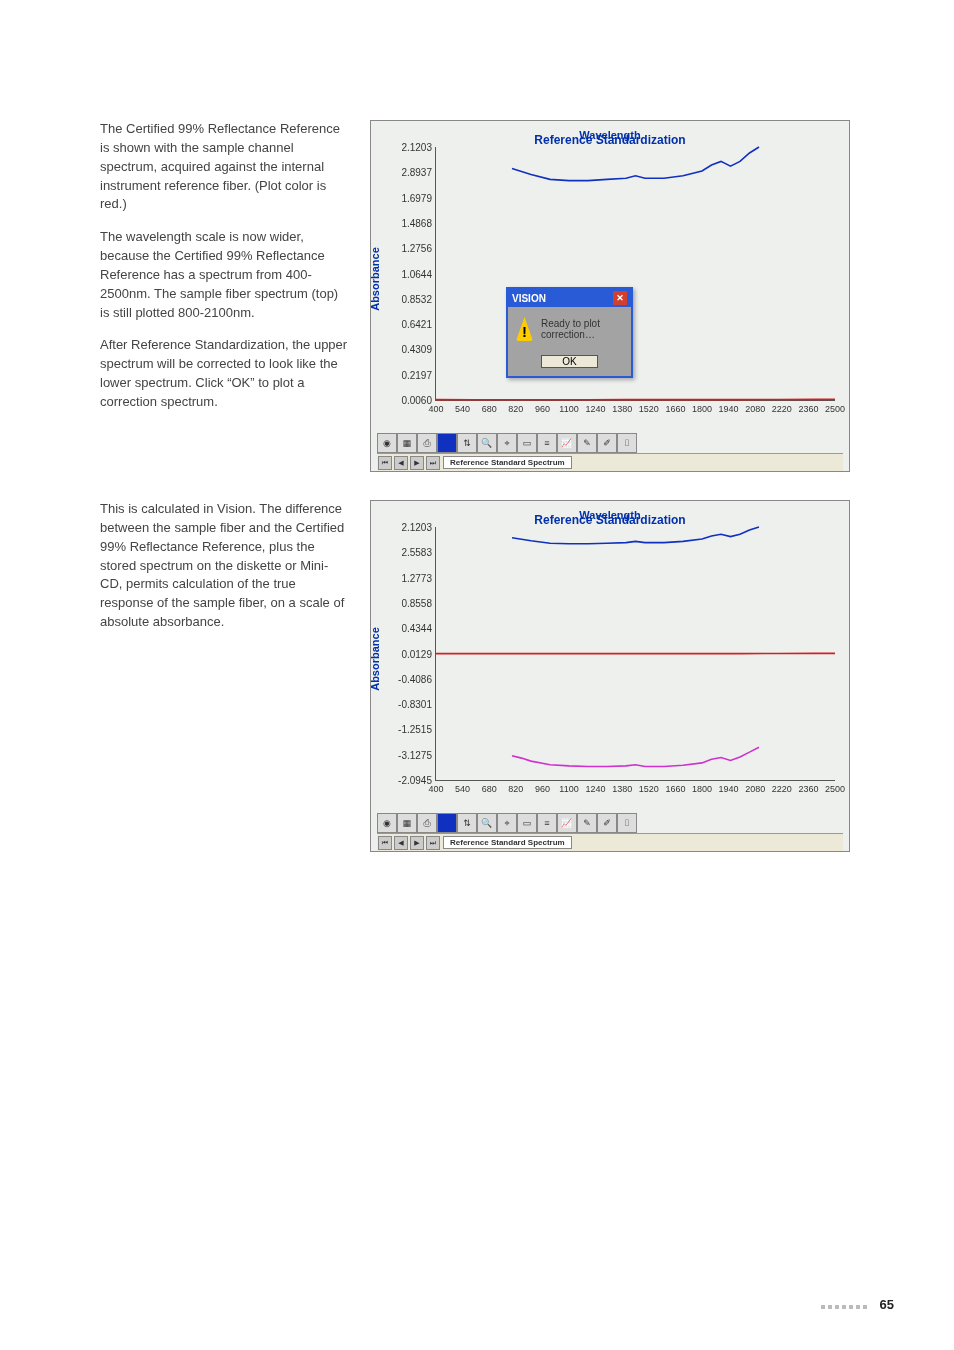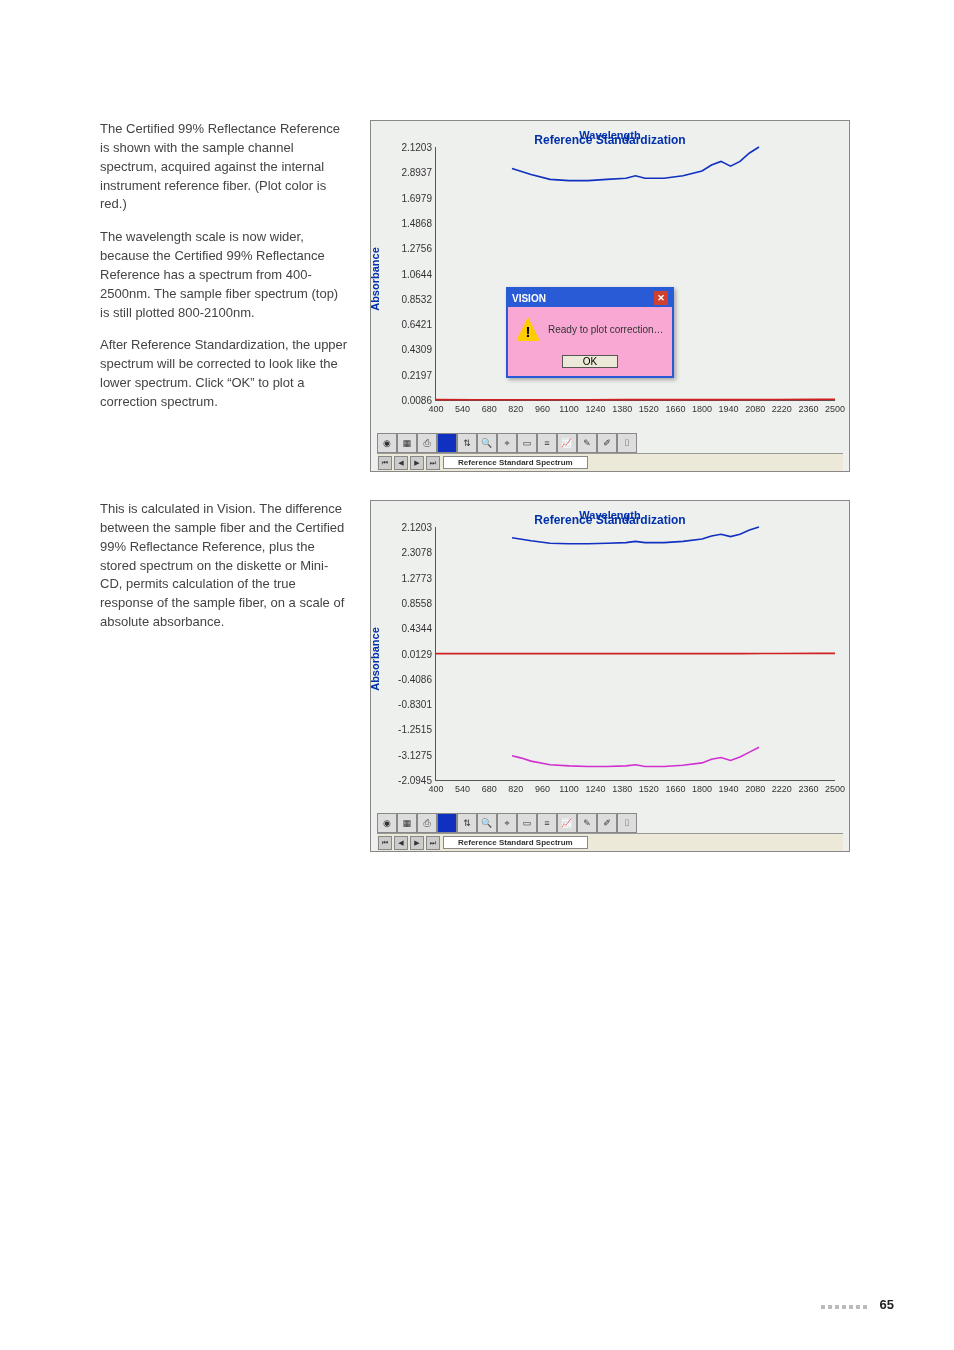--- a/index.html
+++ b/index.html
@@ -15,22 +15,22 @@
   .yaxis-label { position: absolute; left: -2px; top: 50%; transform: translate(-50%, -50%) rotate(-90deg); font-size: 11px; color: #0030aa; font-weight: 600; white-space: nowrap; }
   .xaxis-label { text-align: center; font-size: 11px; color: #0030aa; font-weight: 600; margin-top: 2px; }
   .plot { position: absolute; left: 58px; right: 8px; top: 18px; bottom: 28px; border-left: 1px solid #555; border-bottom: 1px solid #555; }
   .ytick { position: absolute; left: -52px; width: 48px; text-align: right; font-size: 10px; color: #333; transform: translateY(-50%); }
   .xtick { position: absolute; bottom: -14px; font-size: 9px; color: #333; transform: translateX(-50%); }
   svg.lines { position: absolute; left: 0; top: 0; width: 100%; height: 100%; overflow: visible; }
   .toolbar { display: flex; gap: 0; margin-top: 4px; }
   .tb-btn { width: 20px; height: 20px; border: 1px solid #888; background: #ddd; display: flex; align-items: center; justify-content: center; font-size: 9px; }
   .tabstrip { background: #ece9d8; border-top: 1px solid #999; display: flex; align-items: center; height: 18px; font-size: 9px; }
   .tabstrip .navbtn { width: 14px; height: 14px; border: 1px solid #888; background: #ccc; margin: 0 1px; display: flex; align-items: center; justify-content: center; font-size: 7px; }
-  .tabstrip .tabname { background: #fff; border: 1px solid #888; padding: 1px 14px; margin-left: 2px; font-weight: 600; font-size: 8px; }
-  .dialog { position: absolute; left: 70px; top: 140px; width: 168px; background: #f9a8d4; border: 2px solid #2a5bd7; font-size: 10px; box-shadow: 2px 2px 4px rgba(0,0,0,0.3); }
+  .tabstrip .tabname { background: #fff; border: 1px solid #888; padding: 1px 6px; margin-left: 2px; font-weight: 600; font-size: 8px; }
+  .dialog { position: absolute; left: 70px; top: 140px; width: 127px; background: #a3a3a3; border: 2px solid #2a5bd7; font-size: 10px; box-shadow: 2px 2px 4px rgba(0,0,0,0.3); }
   .dialog-title { background: #2a5bd7; color: #fff; font-weight: 600; padding: 2px 4px; display: flex; justify-content: space-between; align-items: center; font-size: 10px; }
   .dialog-close { background: #d04030; color: #fff; width: 14px; height: 14px; display: flex; align-items: center; justify-content: center; cursor: pointer; font-size: 9px; }
   .dialog-body { padding: 10px 8px; display: flex; gap: 8px; align-items: center; }
   .warn-icon { width: 24px; height: 24px; background: #ffcc00; color: #000; font-weight: 700; display: flex; align-items: center; justify-content: center; border-radius: 3px; font-size: 15px; clip-path: polygon(50% 0, 100% 100%, 0 100%); padding-top:5px; }
   .dialog-foot { text-align: center; padding: 4px 0 8px 0; }
   .ok-btn { border: 1px solid #555; background: #ece9d8; padding: 0 20px; font-size: 10px; cursor: pointer; }
   .page-footer { position: absolute; right: 60px; bottom: 38px; font-size: 12px; color: #555; display: flex; align-items: center; gap: 10px; }
   .dots span { display: inline-block; width: 4px; height: 4px; background: #bbb; margin-right: 3px; }
   .page-footer .num { font-weight: 700; color: #222; font-size: 13px; }
 </style>
@@ -72,21 +72,21 @@
           <div class="ytick" style="top: 0px;">2.1203</div>
               <div class="ytick" style="top: 25.3036px;">2.8937</div>
               <div class="ytick" style="top: 50.6072px; text-align: right;">1.6979</div>
               <div class="ytick" style="top: 75.8988px;">1.4868</div>
               <div class="ytick" style="top: 101.202px;">1.2756</div>
               <div class="ytick" style="top: 126.506px;">1.0644</div>
               <div class="ytick" style="top: 151.81px;">0.8532</div>
               <div class="ytick" style="top: 177.101px;">0.6421</div>
               <div class="ytick" style="top: 202.405px;">0.4309</div>
               <div class="ytick" style="top: 227.708px;">0.2197</div>
-              <div class="ytick" style="top: 253px;">0.0086</div>
+              <div class="ytick" style="top: 253px;">0.0060</div>
               <div class="xtick" style="left: 0px;">400</div>
               <div class="xtick" style="left: 26.6px;">540</div>
               <div class="xtick" style="left: 53.2px;">680</div>
               <div class="xtick" style="left: 79.8px;">820</div>
               <div class="xtick" style="left: 106.4px;">960</div>
               <div class="xtick" style="left: 133px;">1100</div>
               <div class="xtick" style="left: 159.6px;">1240</div>
               <div class="xtick" style="left: 186.2px;">1380</div>
               <div class="xtick" style="left: 212.8px;">1520</div>
               <div class="xtick" style="left: 239.4px;">1660</div>
@@ -134,21 +134,21 @@
         <div class="chart-area">
           <div class="chart-title">Reference Standardization</div>
           <div class="yaxis-label">Absorbance</div>
           <div class="plot">
             <svg class="lines" viewBox="0 0 399 253">
                 <polyline points="76.0,10.8 95.0,13.8 114.0,16.2 133.0,16.8 152.0,16.8 171.0,16.2 190.0,15.6 199.5,14.4 209.0,15.6 228.0,15.6 247.0,14.4 266.0,12.0 275.5,9.0 285.0,7.2 294.5,9.6 304.0,7.2 313.5,3.0 323.0,0.0" fill="none" stroke="#1030c0" stroke-width="1.6"></polyline>
                 <polyline points="0.0,126.6 38.0,126.6 76.0,126.6 114.0,126.6 152.0,126.6 190.0,126.6 228.0,126.6 266.0,126.6 304.0,126.6 342.0,126.5 380.0,126.4 399.0,126.4" fill="none" stroke="#d02020" stroke-width="1.6"></polyline>
                 <polyline points="76.0,228.7 85.5,231.1 95.0,234.1 114.0,237.7 133.0,238.9 152.0,239.5 171.0,239.5 190.0,238.9 199.5,237.7 209.0,239.5 228.0,239.5 247.0,238.3 266.0,235.9 275.5,232.3 285.0,230.5 294.5,233.5 304.0,229.9 313.5,225.1 323.0,220.3" fill="none" stroke="#d030d0" stroke-width="1.6"></polyline>
               </svg>
           <div class="ytick" style="top: 0px;">2.1203</div>
-              <div class="ytick" style="top: 25.3012px;">2.3078</div>
+              <div class="ytick" style="top: 25.3012px;">2.5583</div>
               <div class="ytick" style="top: 50.6024px;">1.2773</div>
               <div class="ytick" style="top: 75.9036px;">0.8558</div>
               <div class="ytick" style="top: 101.199px;">0.4344</div>
               <div class="ytick" style="top: 126.5px;">0.0129</div>
               <div class="ytick" style="top: 151.801px;">-0.4086</div>
               <div class="ytick" style="top: 177.102px;">-0.8301</div>
               <div class="ytick" style="top: 202.398px;">-1.2515</div>
               <div class="ytick" style="top: 227.699px;">-3.1275</div>
               <div class="ytick" style="top: 253px;">-2.0945</div>
               <div class="xtick" style="left: 0px;">400</div>

